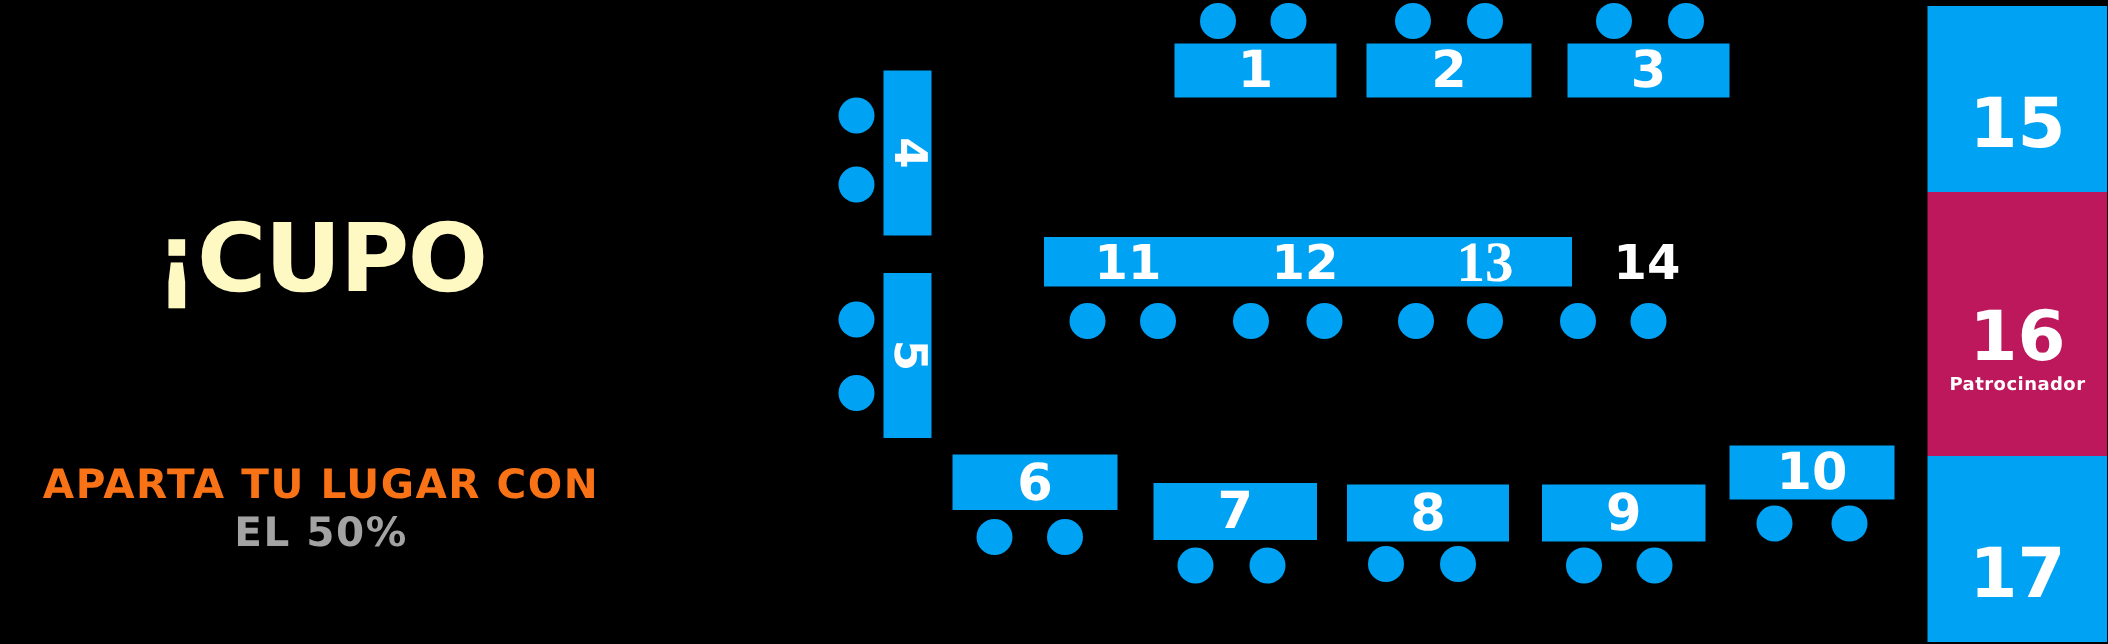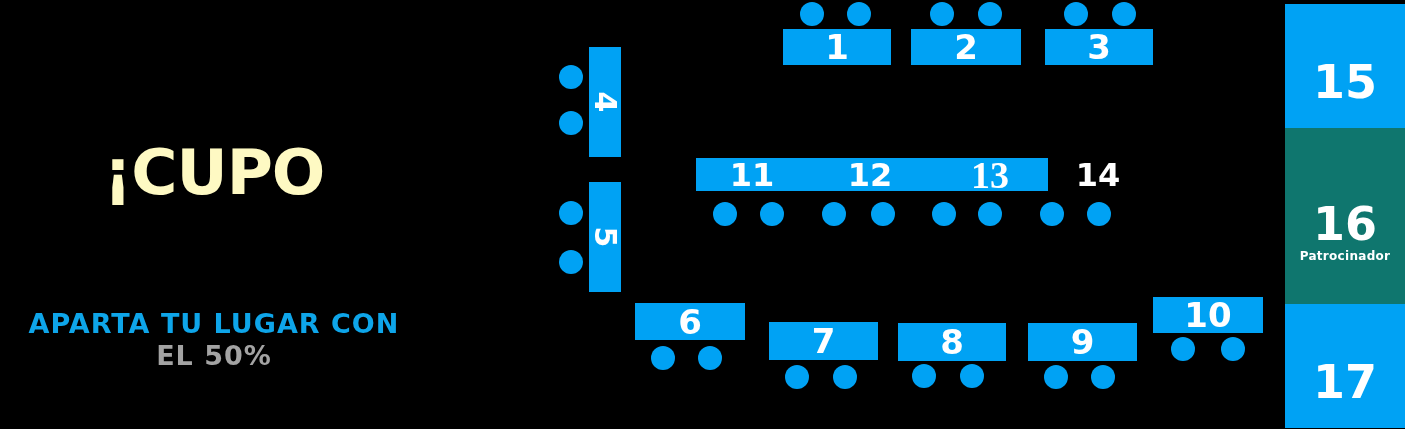--- a/index.html
+++ b/index.html
@@ -51,21 +51,21 @@
   .sideblock .biglabel { font-size: 46px; line-height: 1; margin-top: 32px; }
   .sideblock .sublabel { font-size: 12px; line-height: 1.2; margin-top: 2px; letter-spacing: 0.3px; }
 </style>
 </head>
 <body>
 
 <div class="stage">
 
   <div class="promo">
     <div class="line title1" style="color: #fef9c3;">¡CUPO</div>
-    <div class="line sub1" style="color: #0ea5e9;">APARTA TU LUGAR CON</div>
+    <div class="line sub1" style="color: #f97316;">APARTA TU LUGAR CON</div>
     <div class="line sub2" style="color: #a3a3a3;">EL 50%</div>
   </div>
 
   <div>
       <div class="booth" style="left: 783px; top: 29px; width: 108px; height: 36px; background: rgb(0, 162, 244); color: rgb(255, 255, 255);">
         <span class="num" style="font-size: 34px;">1</span>
       </div>
       <div class="dot" style="left: 800px; top: 2px; width: 24px; height: 24px; background: rgb(0, 162, 244);"></div>
       <div class="dot" style="left: 847px; top: 2px; width: 24px; height: 24px; background: rgb(0, 162, 244);"></div>
       <div class="booth" style="left: 911px; top: 29px; width: 110px; height: 36px; background: rgb(0, 162, 244); color: rgb(255, 255, 255);">
@@ -123,21 +123,21 @@
       <div class="dot" style="left: 760px; top: 202px; width: 24px; height: 24px; background: rgb(0, 162, 244);"></div>
       <div class="dot" style="left: 822px; top: 202px; width: 24px; height: 24px; background: rgb(0, 162, 244);"></div>
       <div class="dot" style="left: 871px; top: 202px; width: 24px; height: 24px; background: rgb(0, 162, 244);"></div>
       <div class="dot" style="left: 932px; top: 202px; width: 24px; height: 24px; background: rgb(0, 162, 244);"></div>
       <div class="dot" style="left: 978px; top: 202px; width: 24px; height: 24px; background: rgb(0, 162, 244);"></div>
       <div class="dot" style="left: 1040px; top: 202px; width: 24px; height: 24px; background: rgb(0, 162, 244);"></div>
       <div class="dot" style="left: 1087px; top: 202px; width: 24px; height: 24px; background: rgb(0, 162, 244);"></div>
       <div class="sideblock" style="left: 1285px; top: 4px; width: 120px; height: 124px; background: rgb(0, 162, 244);">
         <span class="biglabel">15</span>
       </div>
-      <div class="sideblock" style="left: 1285px; top: 128px; width: 120px; height: 176px; background: #0f766e;">
+      <div class="sideblock" style="left: 1285px; top: 128px; width: 120px; height: 176px; background: #be185d;">
         <span class="biglabel">16</span>
         <span class="sublabel">Patrocinador</span>
       </div>
       <div class="sideblock" style="left: 1285px; top: 304px; width: 120px; height: 124px; background: rgb(0, 162, 244); text-align: center;">
         <span class="biglabel">17</span>
       </div>
     </div>
 
 </div>
 

